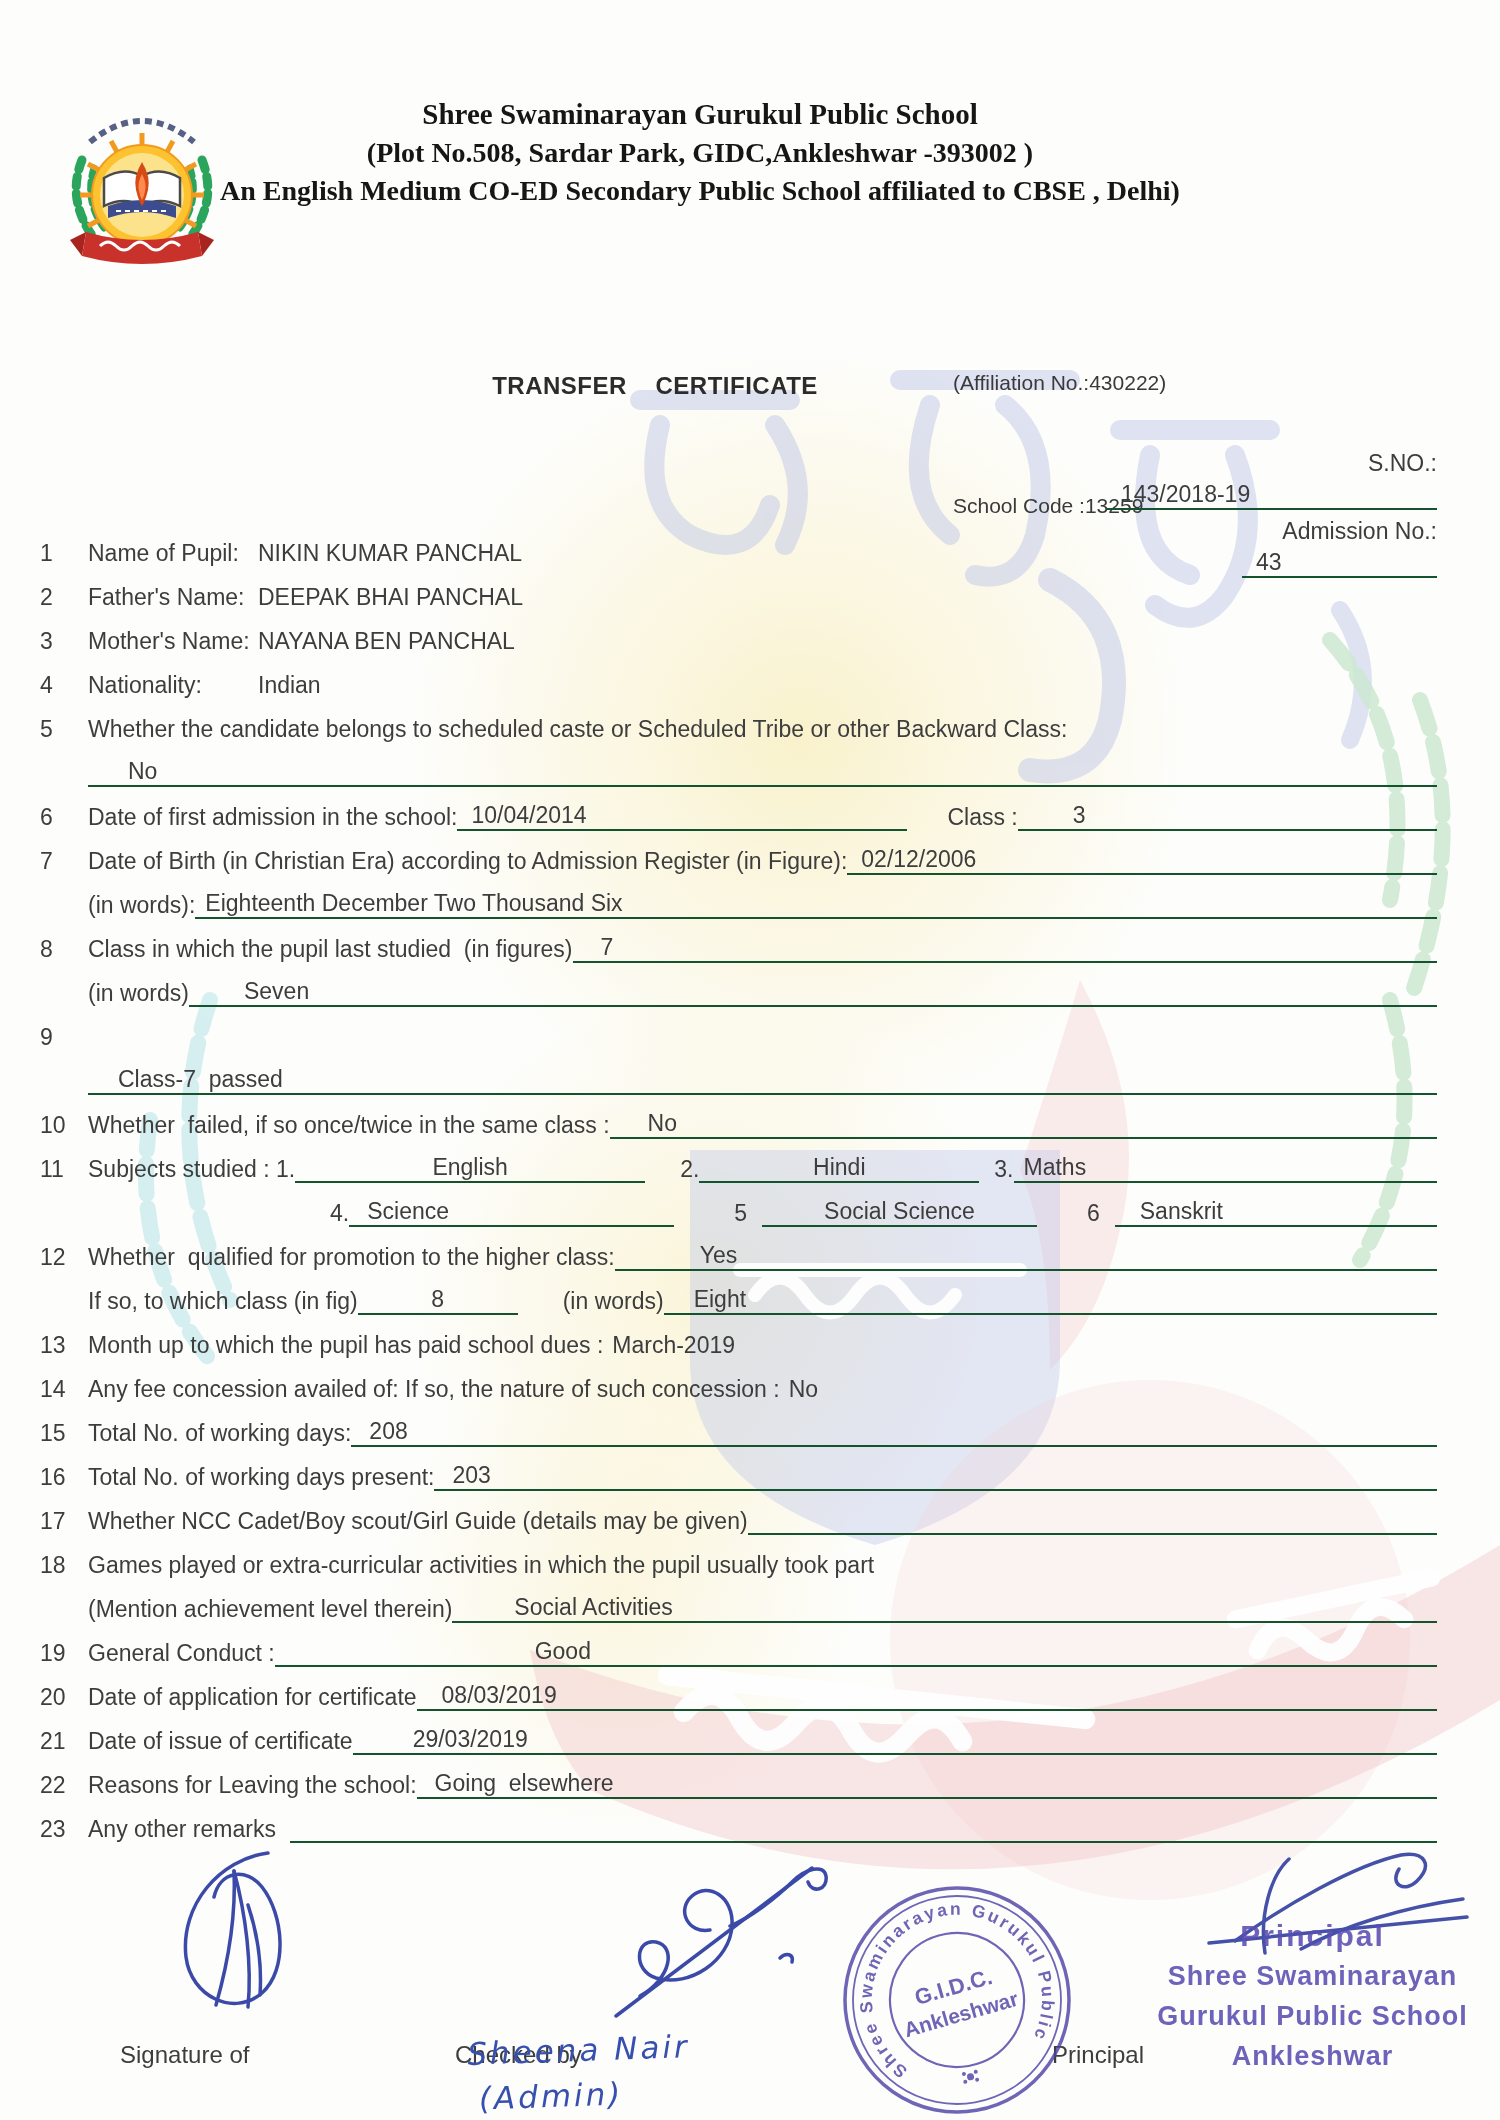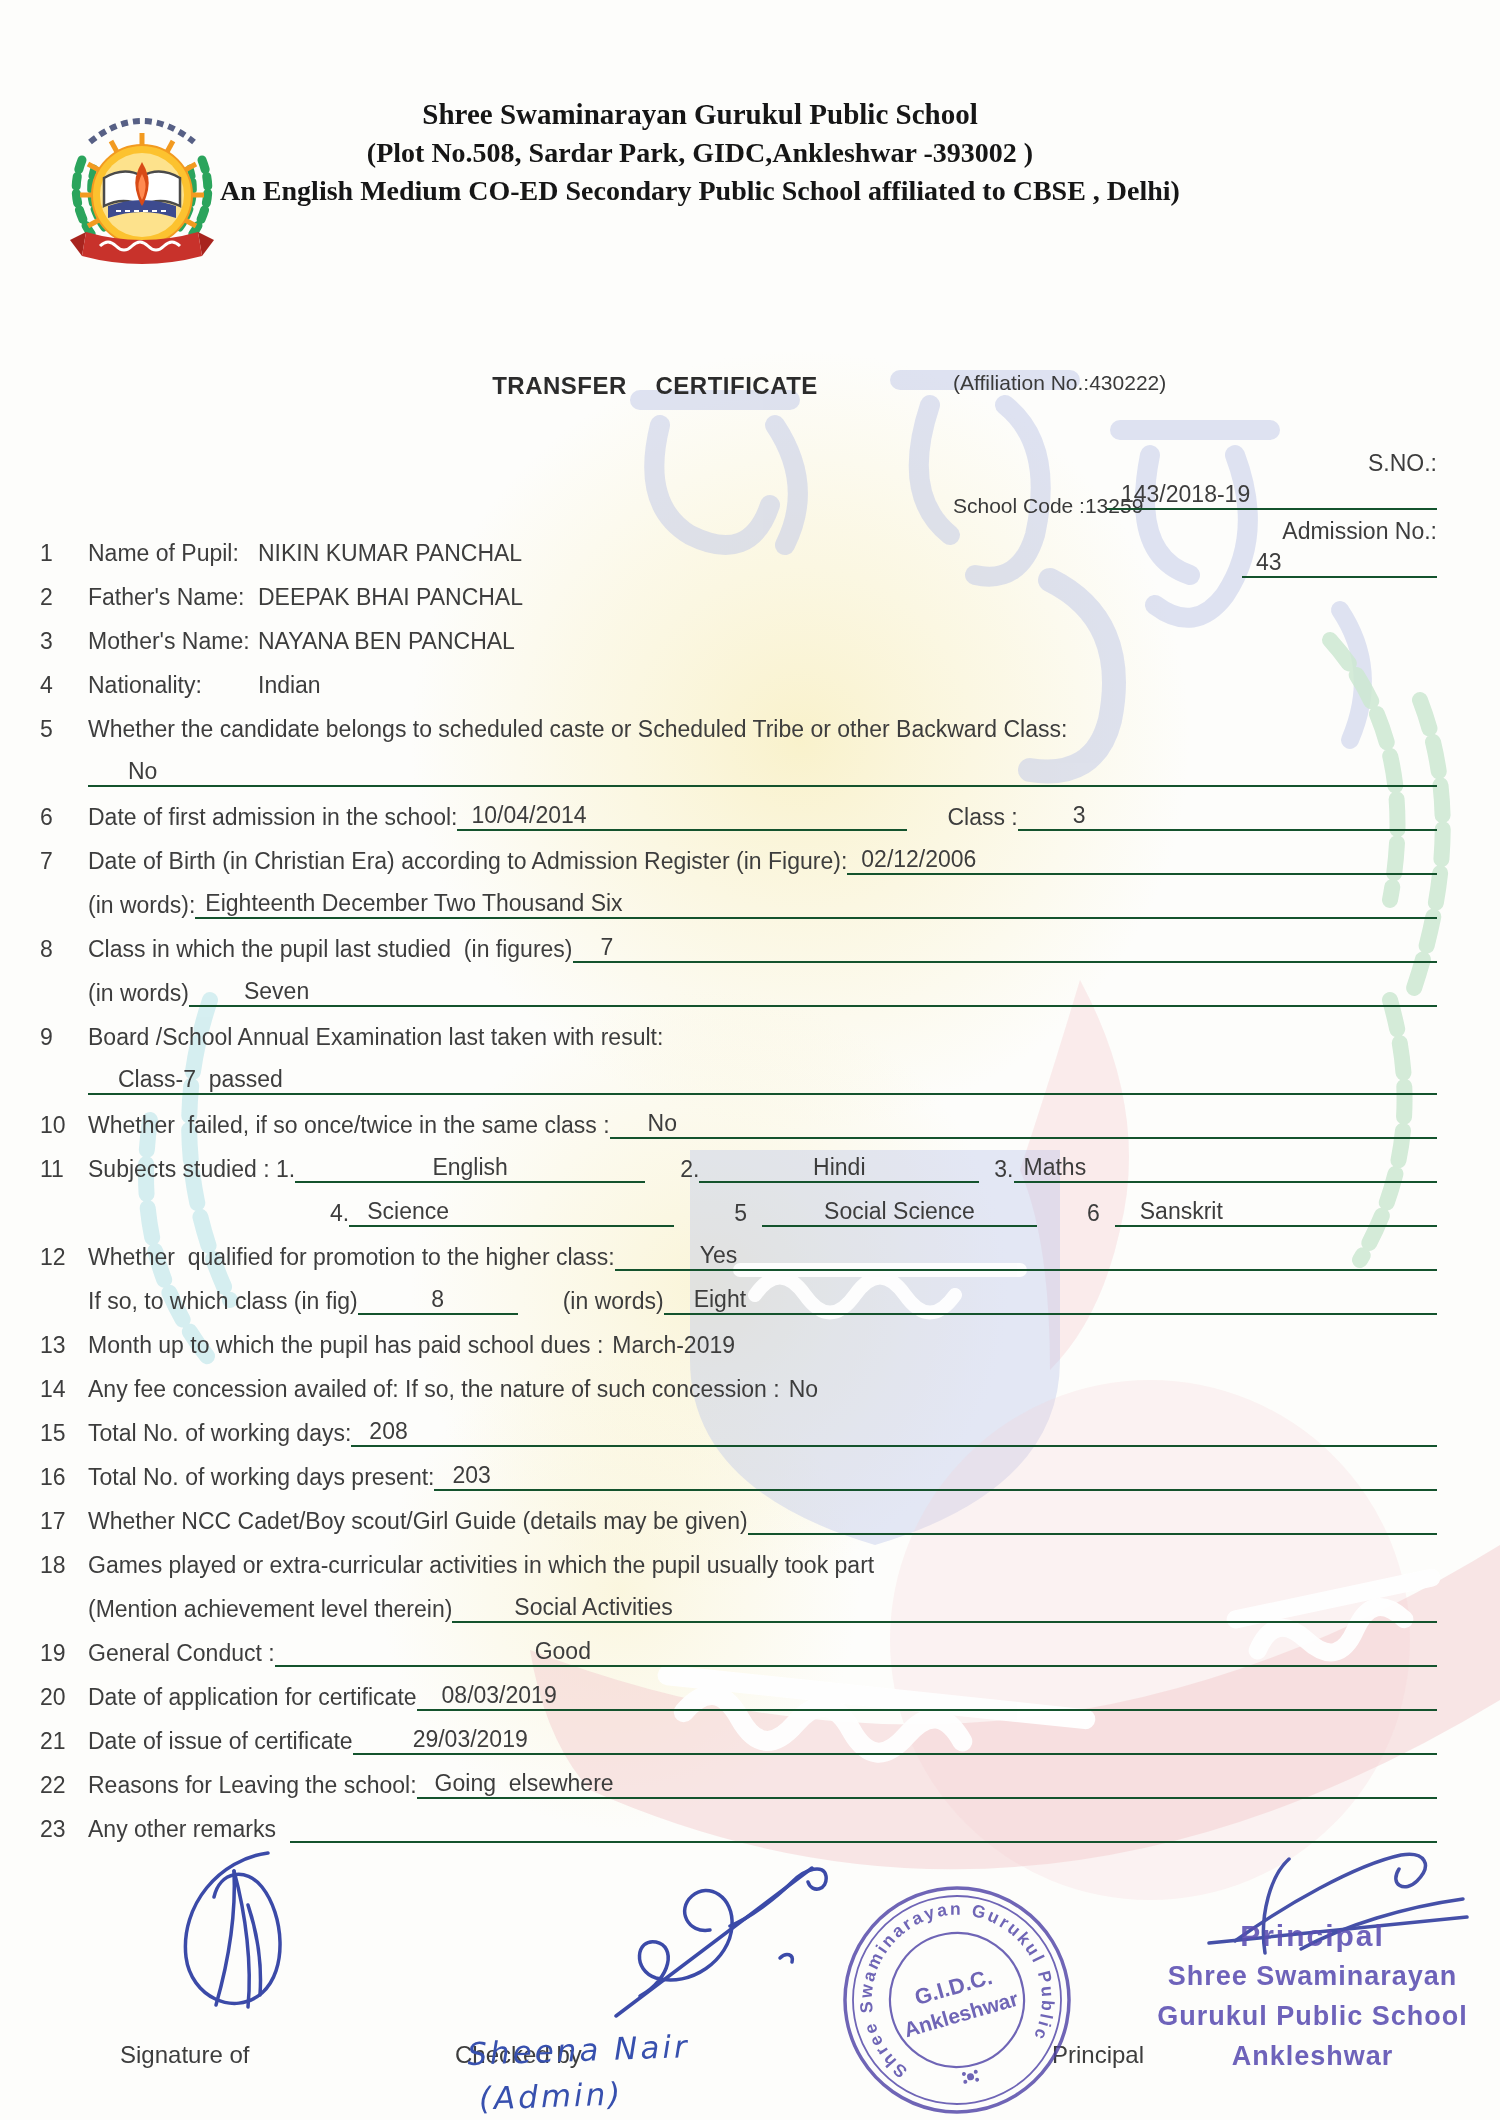--- a/index.html
+++ b/index.html
@@ -218,21 +218,20 @@
       <span class="u fill"><span class="val" style="padding-left:28px">7</span></span>
     </div>
     <div class="line">
       <span class="num"></span>
       <span>(in words)</span>
       <span class="u fill"><span class="val" style="padding-left:55px">Seven</span></span>
     </div>
 
     <div class="line">
       <span class="num">9</span>
-      <span>Board /School Annual Examination last taken with result:</span>
     </div>
     <div class="line">
       <span class="num"></span>
       <span class="u fill"><span class="val" style="padding-left:30px">Class-7  passed</span></span>
     </div>
 
     <div class="line">
       <span class="num">10</span>
       <span>Whether  failed, if so once/twice in the same class :</span>
       <span class="u fill"><span class="val" style="padding-left:38px">No</span></span>

